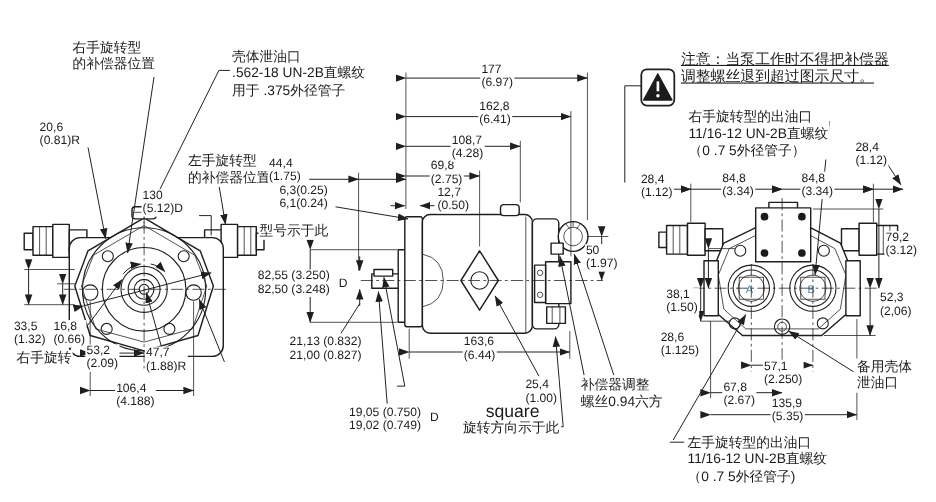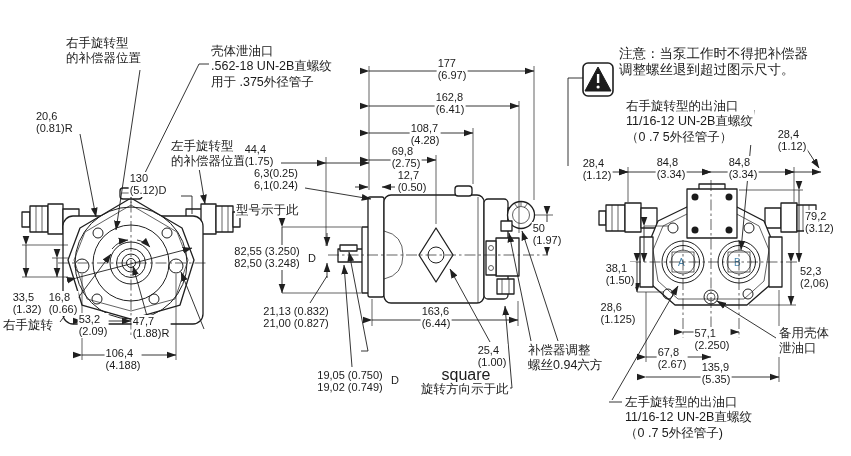--- a/index.html
+++ b/index.html
@@ -4,21 +4,21 @@
 <style>
   html,body{margin:0;padding:0;background:#fff;}
   .canvas{position:relative;width:851px;height:456px;background:#fff;overflow:hidden;
           font-family:"Liberation Sans",sans-serif;color:#1b1b1b;}
   .canvas svg{position:absolute;left:0;top:0;}
   .d{position:absolute;transform:translateX(-50%);text-align:left;
      font:11px/1.12 "Liberation Sans",sans-serif;color:#1b1b1b;
      white-space:pre-line;background:#fff;padding:0 1px;}
   .l{transform:none;text-align:left;}
   .cn{font-size:12.5px;line-height:1.22;}
-  .cn13{font-size:13.5px;line-height:1.18;}
+  .cn13{font-size:13.5px;line-height:1.18;text-decoration:underline;}
   .sfx{background:transparent;}
   .ol{fill:#fff;stroke:#1f1f1f;stroke-width:1.3;stroke-linejoin:round;}
   .ln{fill:none;stroke:#1f1f1f;stroke-width:1;stroke-linejoin:round;}
   .tn{fill:none;stroke:#1f1f1f;stroke-width:0.7;}
   .cl{fill:none;stroke:#1f1f1f;stroke-width:0.7;stroke-dasharray:11 3 2.5 3;}
   .dm{fill:none;stroke:#1f1f1f;stroke-width:0.9;}
   .blk{fill:#1b1b1b;stroke:none;}
 </style>
 </head>
 <body>
@@ -255,21 +255,21 @@
 <div class="d l" style="left:35px;top:110px">20,6
 (0.81)R</div>
 <div class="d l cn" style="left:170px;top:139px">左手旋转型
 的补偿器位置</div>
 <div class="d" style="left:148px;top:172px">130
 (5.12)D</div>
 <div class="d" style="left:27px;top:291px">33,5
 (1.32)</div>
 <div class="d" style="left:63px;top:291px">16,8
 (0.66)</div>
-<div class="d l cn" style="left:2px;top:318px">右手旋转</div>
+<div class="d l cn" style="left:14px;top:318px">右手旋转</div>
 <div class="d" style="left:93px;top:313px">53,2
 (2.09)</div>
 <div class="d" style="left:151px;top:315px">47,7
 (1.88)R</div>
 <div class="d" style="left:123px;top:347px">106,4
 (4.188)</div>
 
 <div class="d" style="left:259px;top:143px">44,4
 (1.75)</div>
 <div class="d" style="left:276px;top:167px">6,3(0.25)

